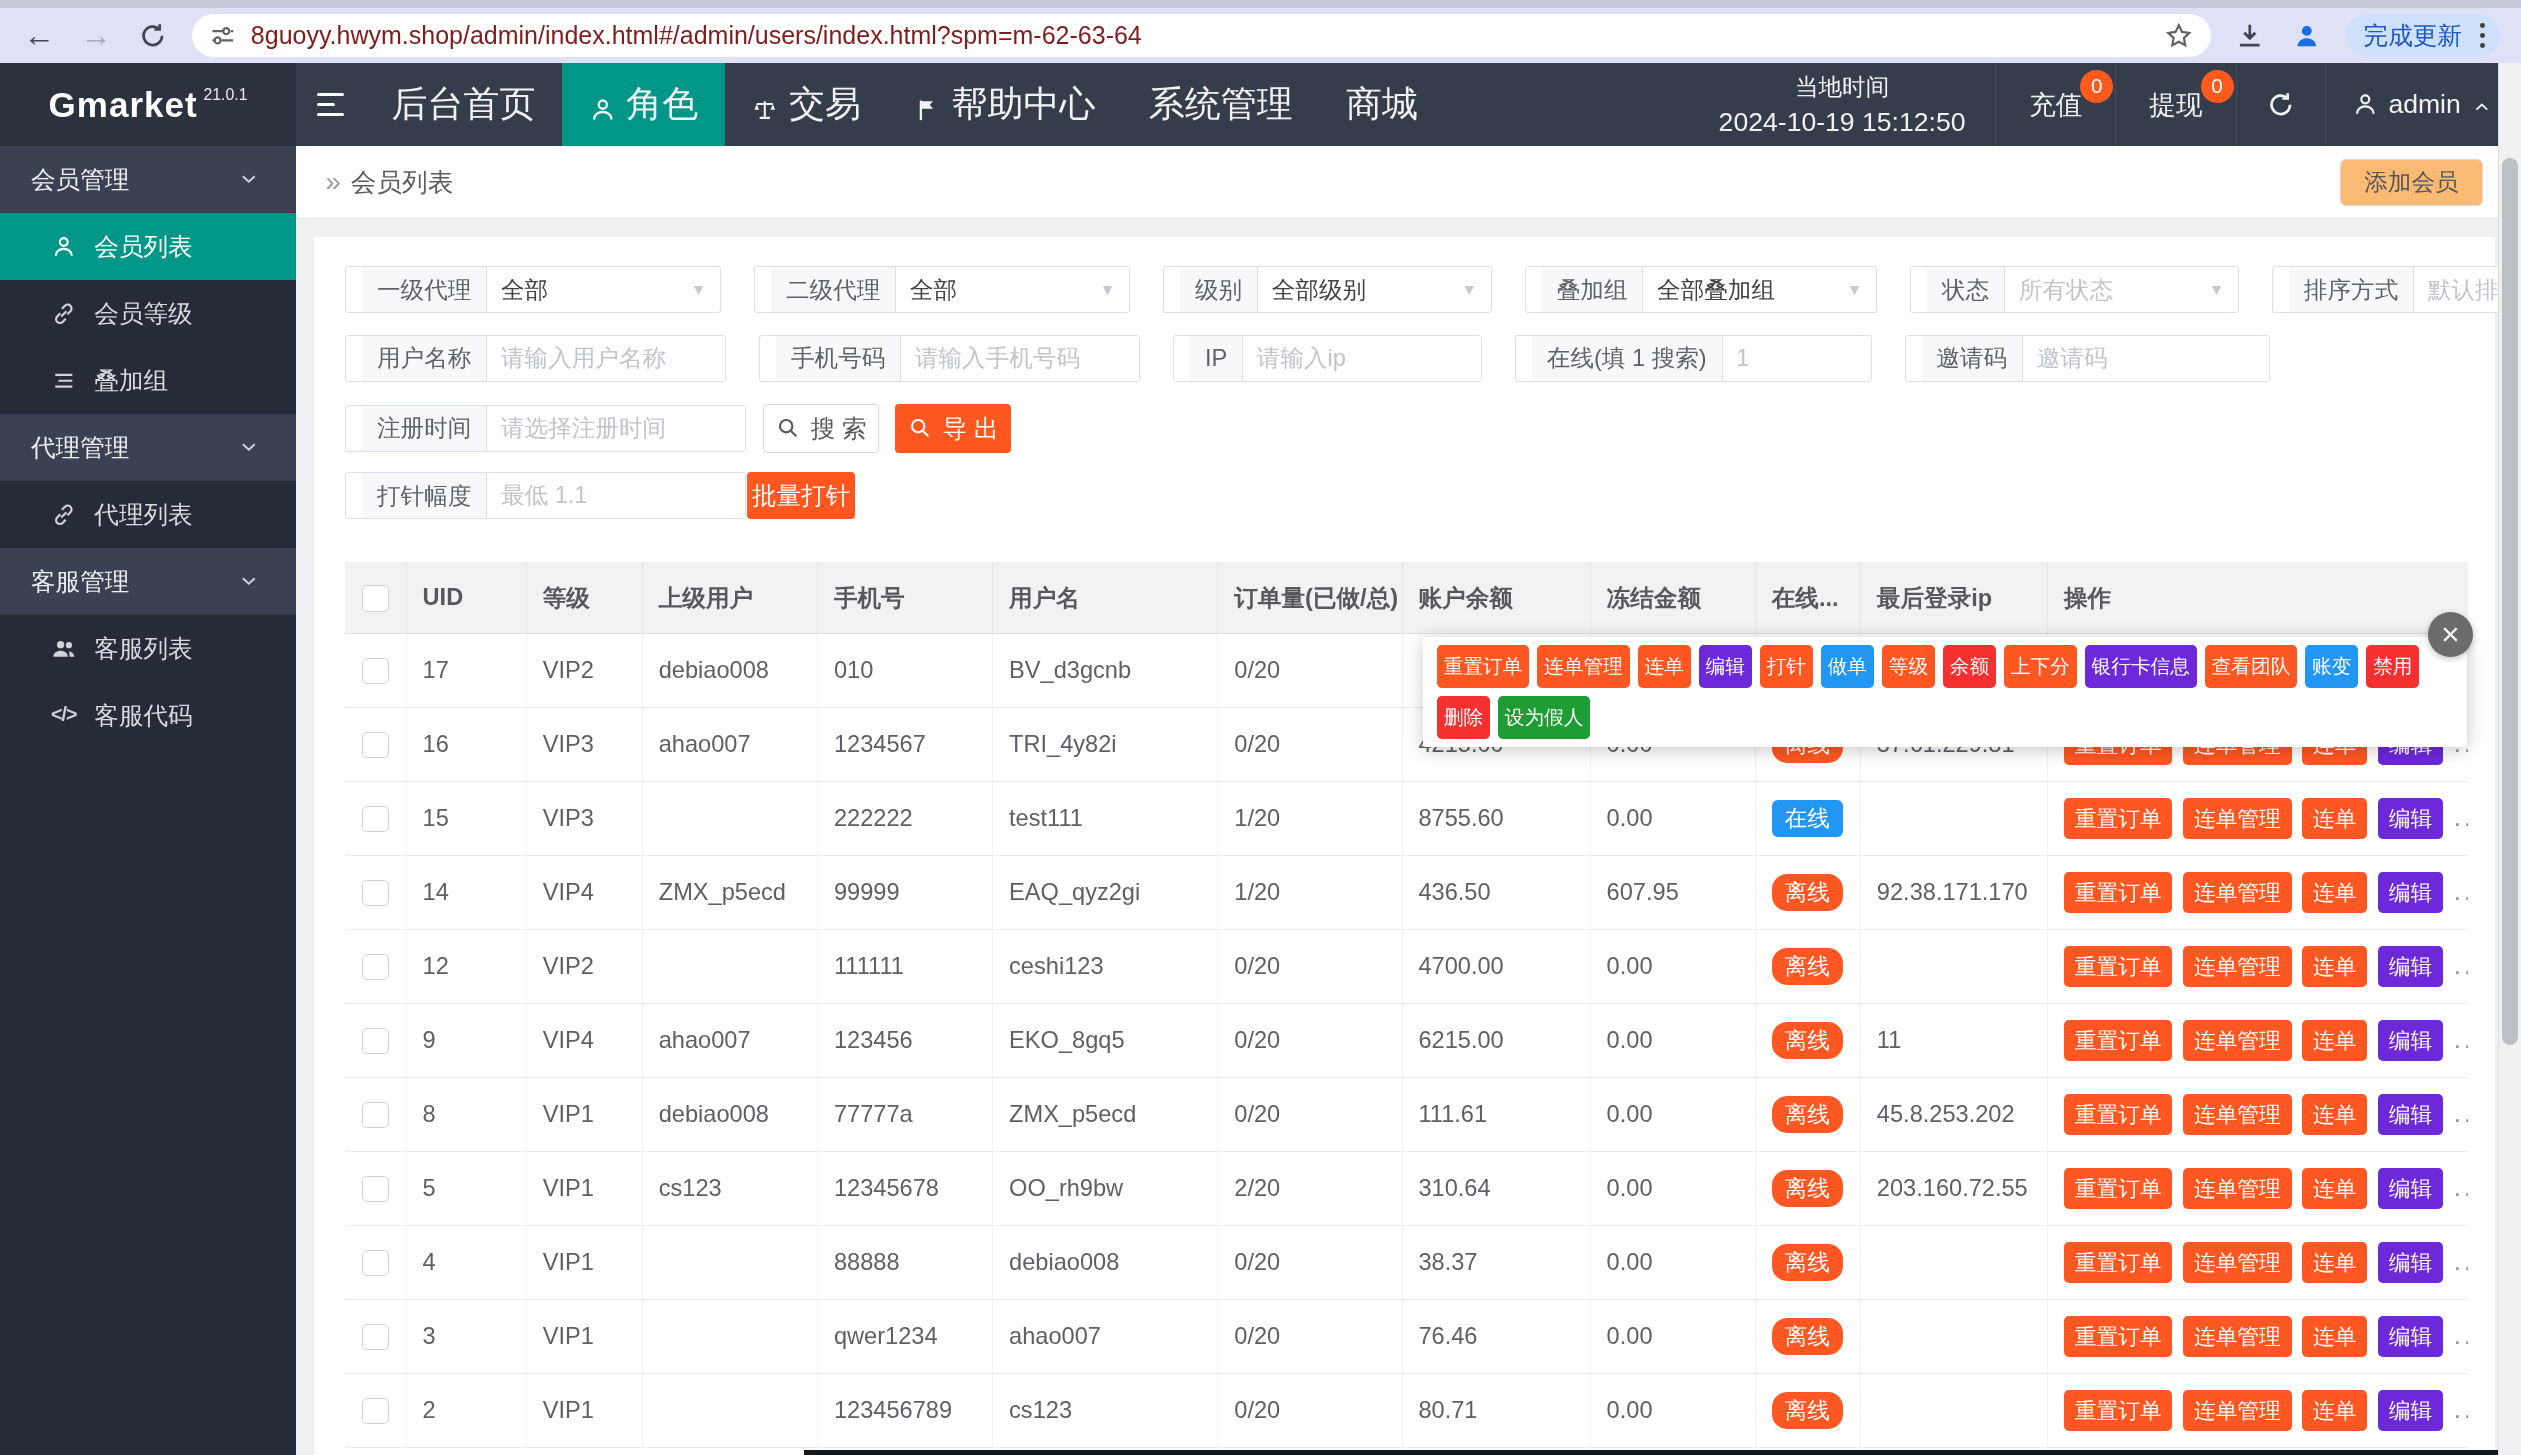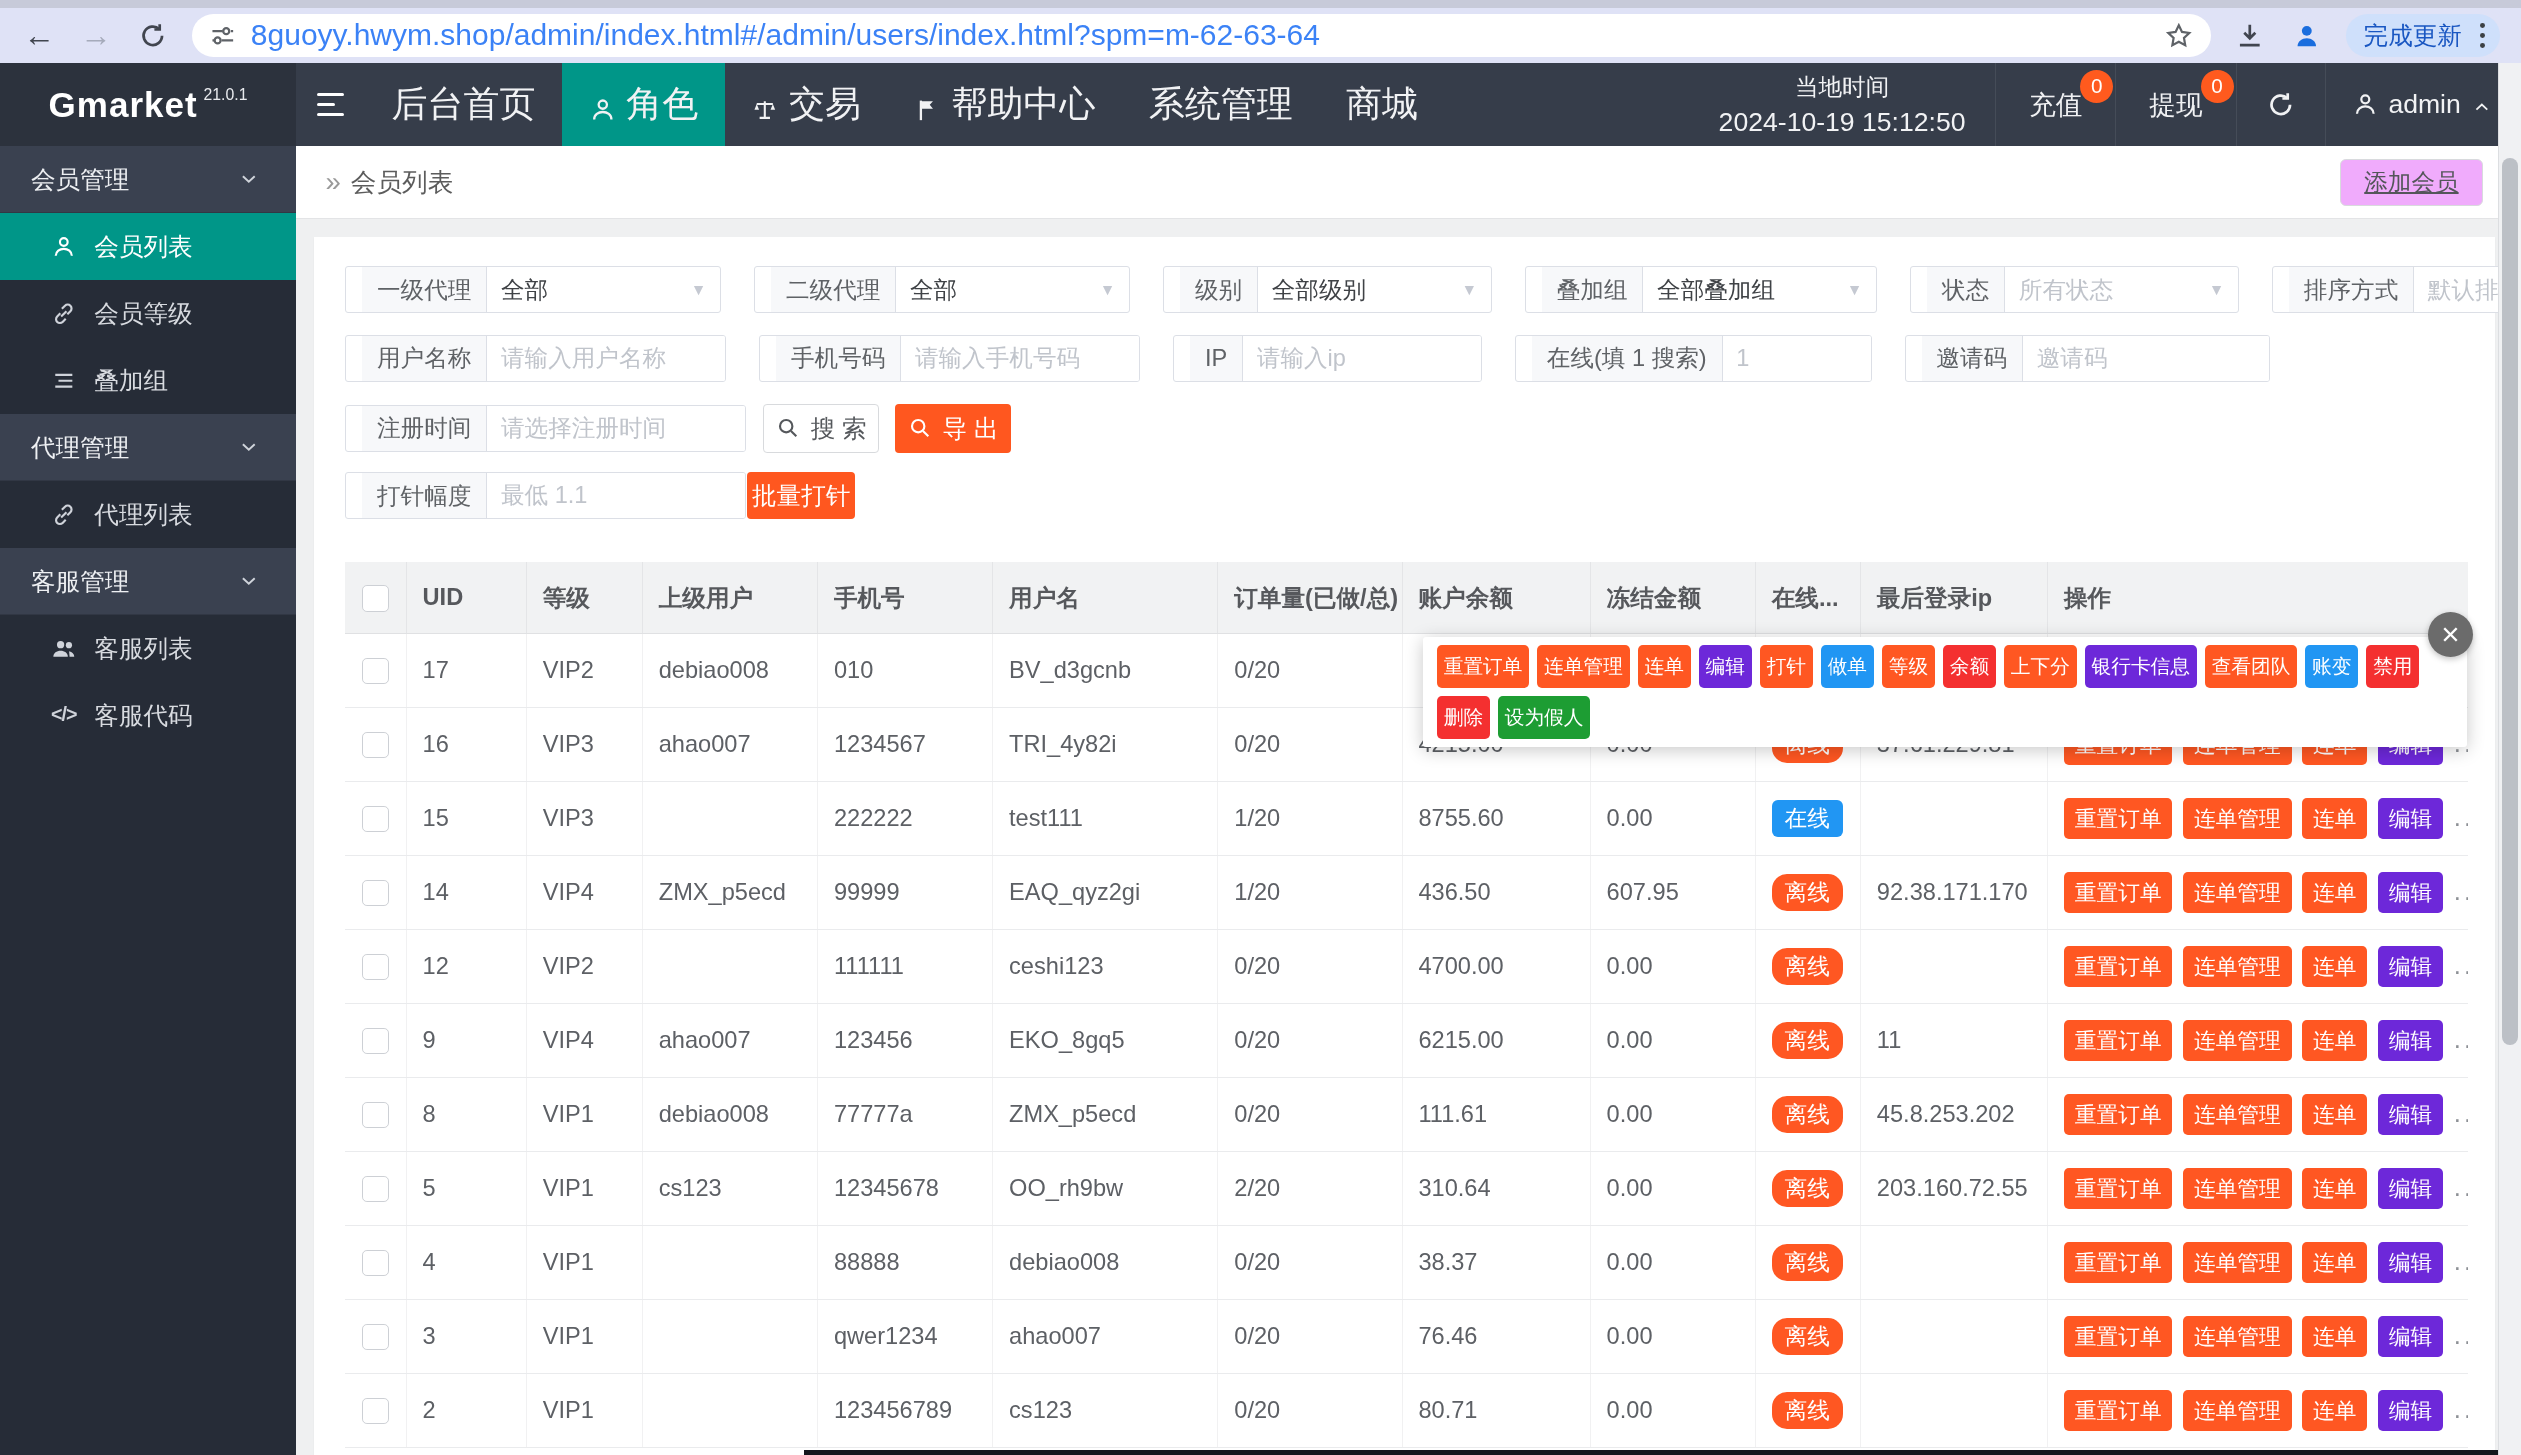--- a/index.html
+++ b/index.html
@@ -12,21 +12,21 @@
   .browser-bar { position:absolute; left:0; top:7.9px; width:2522px; height:55px; background:#dfe2f6;
     display:flex; align-items:center; padding:0 21.7px; gap:21.7px; }
   .bicon { width:35px; height:35px; display:flex; align-items:center; justify-content:center;
     color:#41454f; font-size:31.5px; flex:0 0 auto; }
   .bicon svg { width:29.6px; height:29.6px; }
   .bicon.disabled { color:#a6abbb; }
   .url-pill { flex:1; height:43px; background:#ffffff; border-radius:21.7px; display:flex; align-items:center;
     padding:0 17.7px; gap:13.8px; overflow:hidden; }
   .tune-ic { width:27.6px; height:27.6px; color:#5f6368; flex:0 0 auto; }
   .tune-ic svg { width:27.6px; height:27.6px; }
-  .url-text { font-size:30px; color:#3b82f6; white-space:nowrap; }
+  .url-text { font-size:25px; color:#7f1d1d; white-space:nowrap; }
   .star-ic { margin-left:auto; width:29.6px; height:29.6px; color:#5f6368; flex:0 0 auto;}
   .star-ic svg{ width:29.6px; height:29.6px; }
   .avatar-ic { color:#1a6dde; }
   .update-chip { height:43px; background:#cfe0fb; border-radius:21.7px; display:flex; align-items:center;
     padding:0 9.9px 0 17.7px; gap:11.8px; flex:0 0 auto; }
   .update-chip .chip-label { color:#1a57c2; font-size:24.6px; }
   .dots { display:flex; flex-direction:column; gap:4.9px; padding:0 5.9px; }
   .dots i { width:4.9px; height:4.9px; border-radius:50%; background:#3c4043; }
 
   
@@ -72,22 +72,22 @@
   .sitem.active { background:#009688; color:#fff; }
   .sitem.active .sic { color:#fff; }
   .sitem .code-txt { font-size:19.7px; font-weight:700; letter-spacing:-1px; }
 
   
   .content { position:absolute; left:296px; top:146px; width:2203px; height:1310px; background:#eff0f1; }
   .breadcrumb-bar { height:73px; background:#fff; border-bottom:1px solid #e3e4e6;
     display:flex; align-items:center; padding:0 15.8px 0 29.6px; }
   .crumb { display:flex; align-items:center; gap:9.9px; font-size:25.6px; color:#5c5c5c; }
   .crumb .caret2 { color:#9a9a9a; font-size:27.6px; }
-  .btn-add { margin-left:auto; height:47px; padding:0 23.6px; background:#f0abfc; border:1px solid #d8dadd;
-    border-radius:5.9px; font-size:23.6px; color:#54565a; cursor:pointer; font-family:inherit;text-decoration:underline; }
+  .btn-add { margin-left:auto; height:47px; padding:0 23.6px; background:#fdba74; border:1px solid #d8dadd;
+    border-radius:5.9px; font-size:23.6px; color:#54565a; cursor:pointer; font-family:inherit; }
 
   .card { position:relative; margin:17.7px 3.9px 0 17.7px; width:2181px; height:1292px; background:#fff;
     padding:29.6px 27.6px 0 31.5px; box-shadow:0 1px 2px rgba(0,0,0,0.04); }
 
   .frow { display:flex; align-items:center; gap:33px; margin-bottom:21.7px; }
   .fgroup { display:flex; align-items:stretch; height:47px; border:1px solid #dcdfe6; border-radius:3px;
     background:#fff; overflow:hidden; flex:0 0 auto;padding-left:16px; }
   .flabel { display:flex; align-items:center; padding:0 14.8px; background:#f7f8fa; color:#5f6266;
     font-size:23.6px; border-right:1px solid #dcdfe6; white-space:nowrap; }
   .fselect { display:flex; align-items:center; padding:0 13.8px; width:233px; cursor:pointer; }

